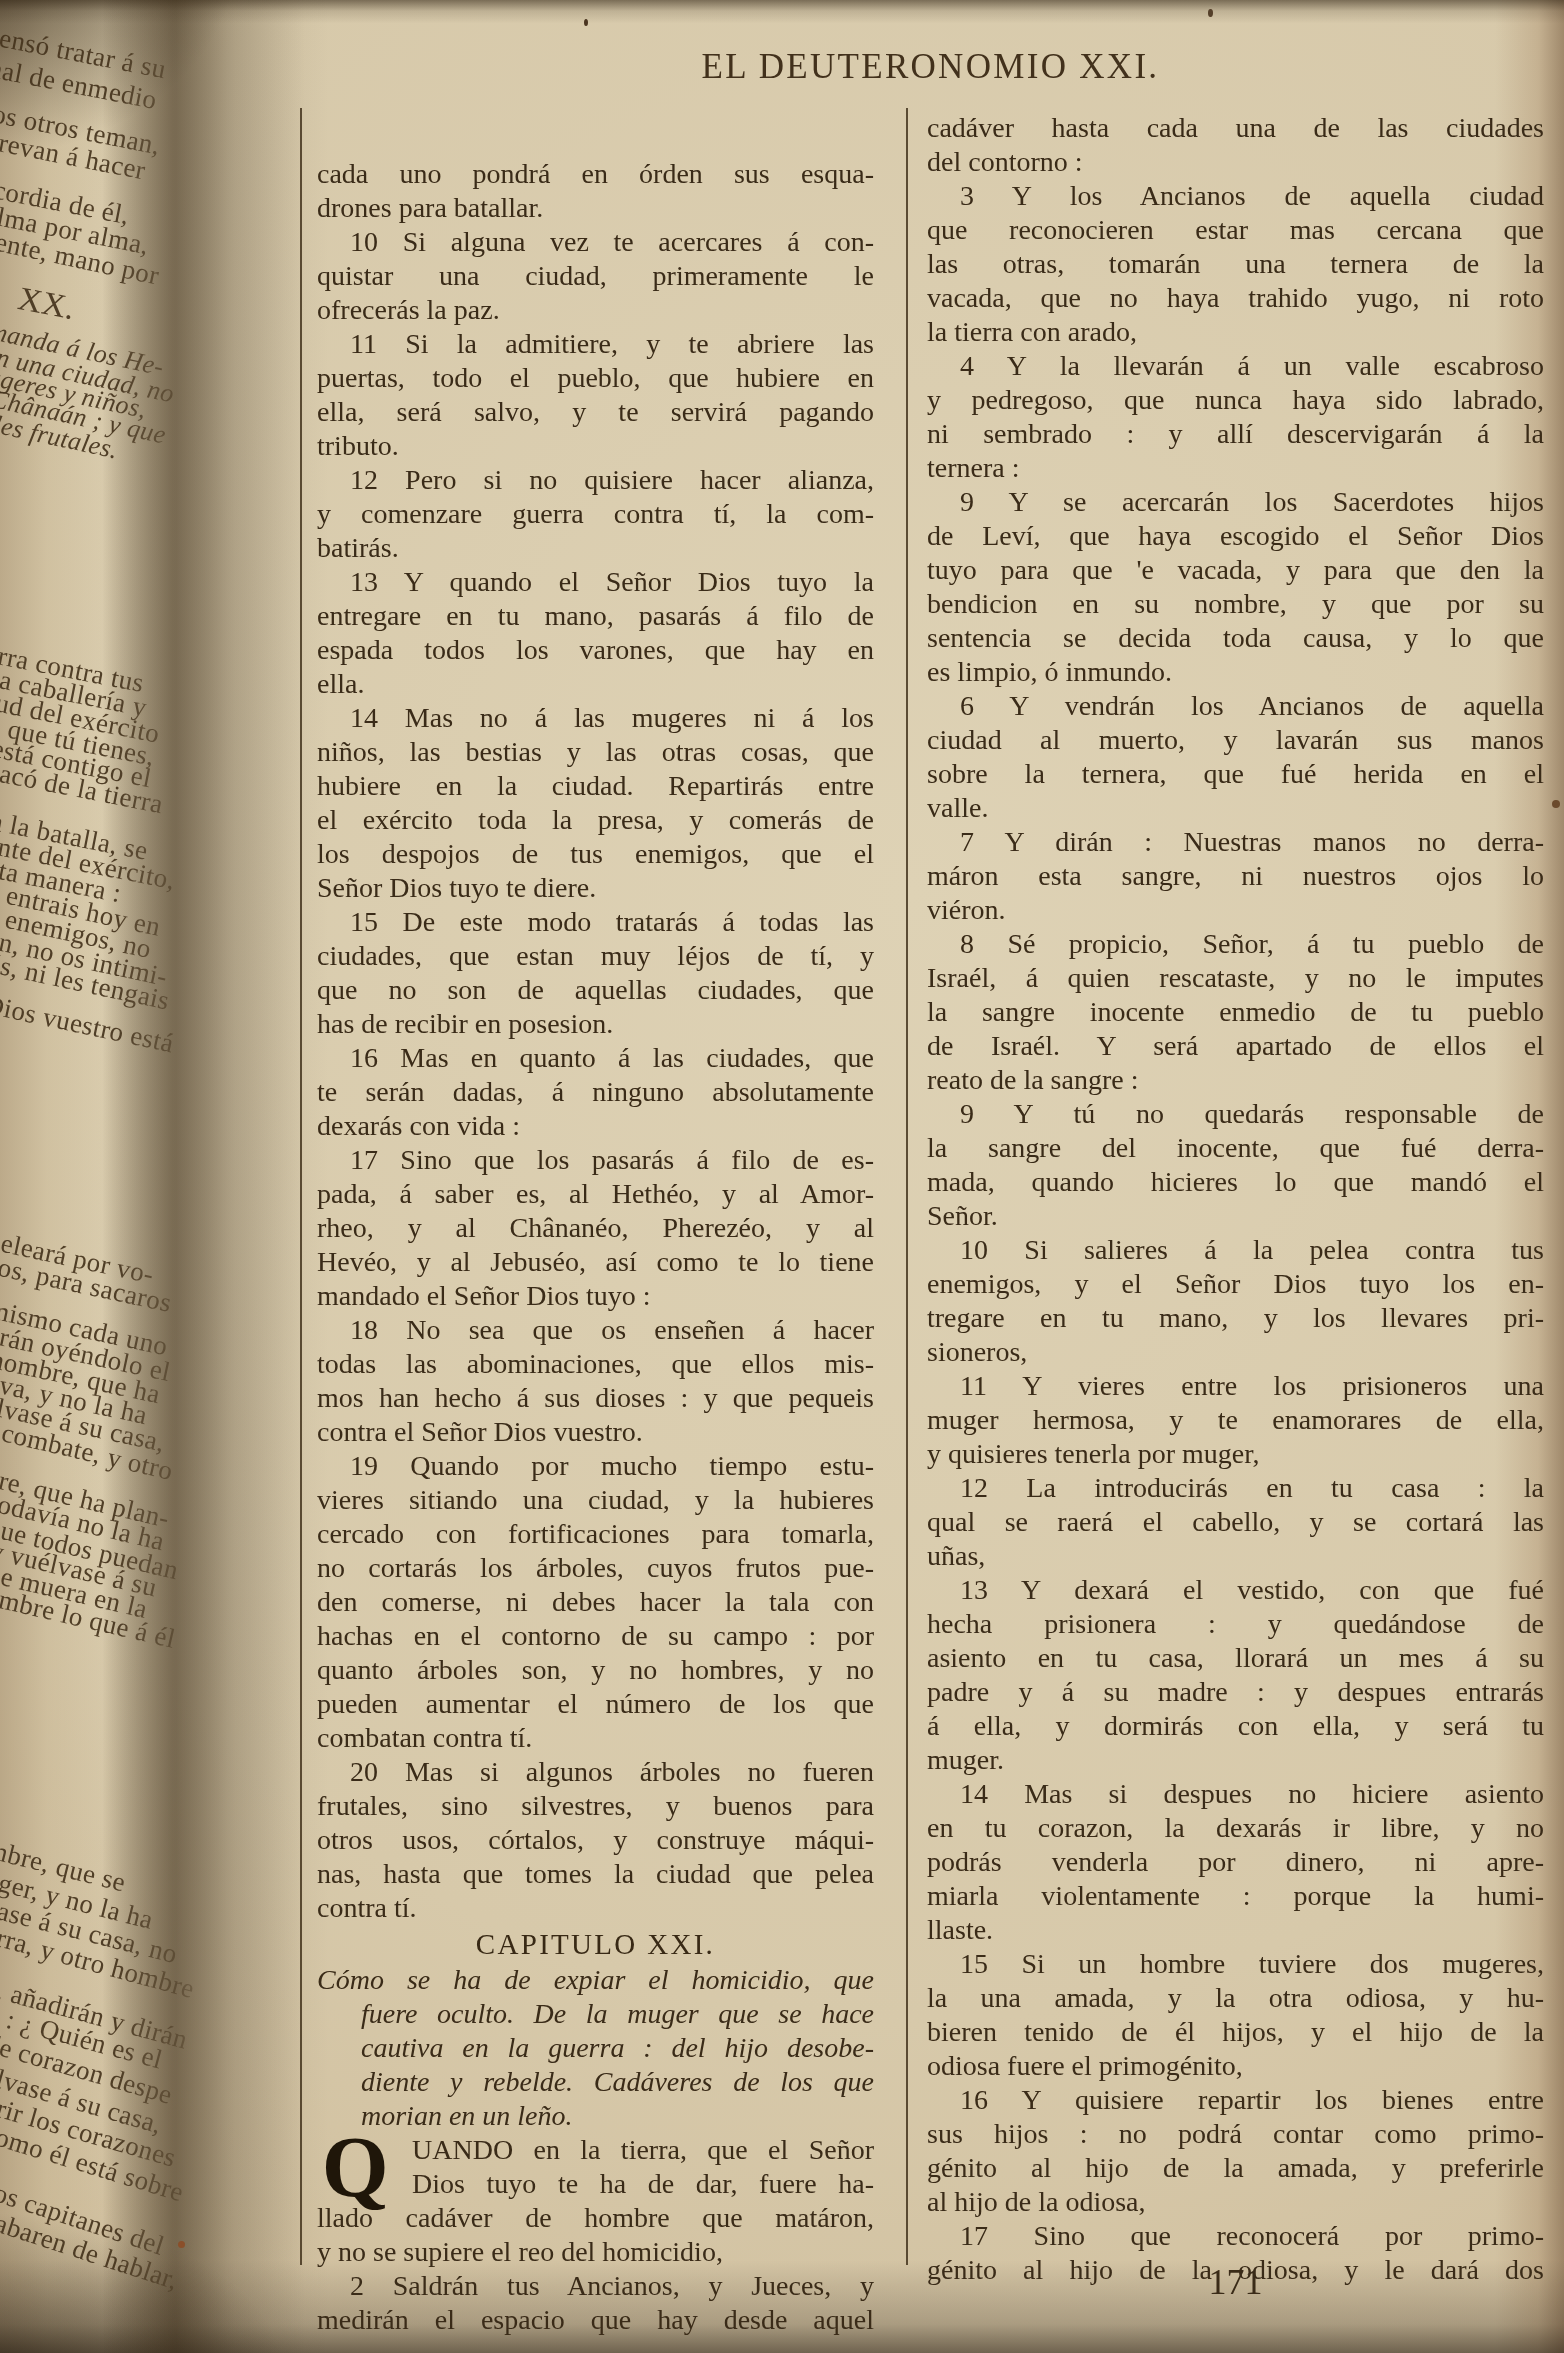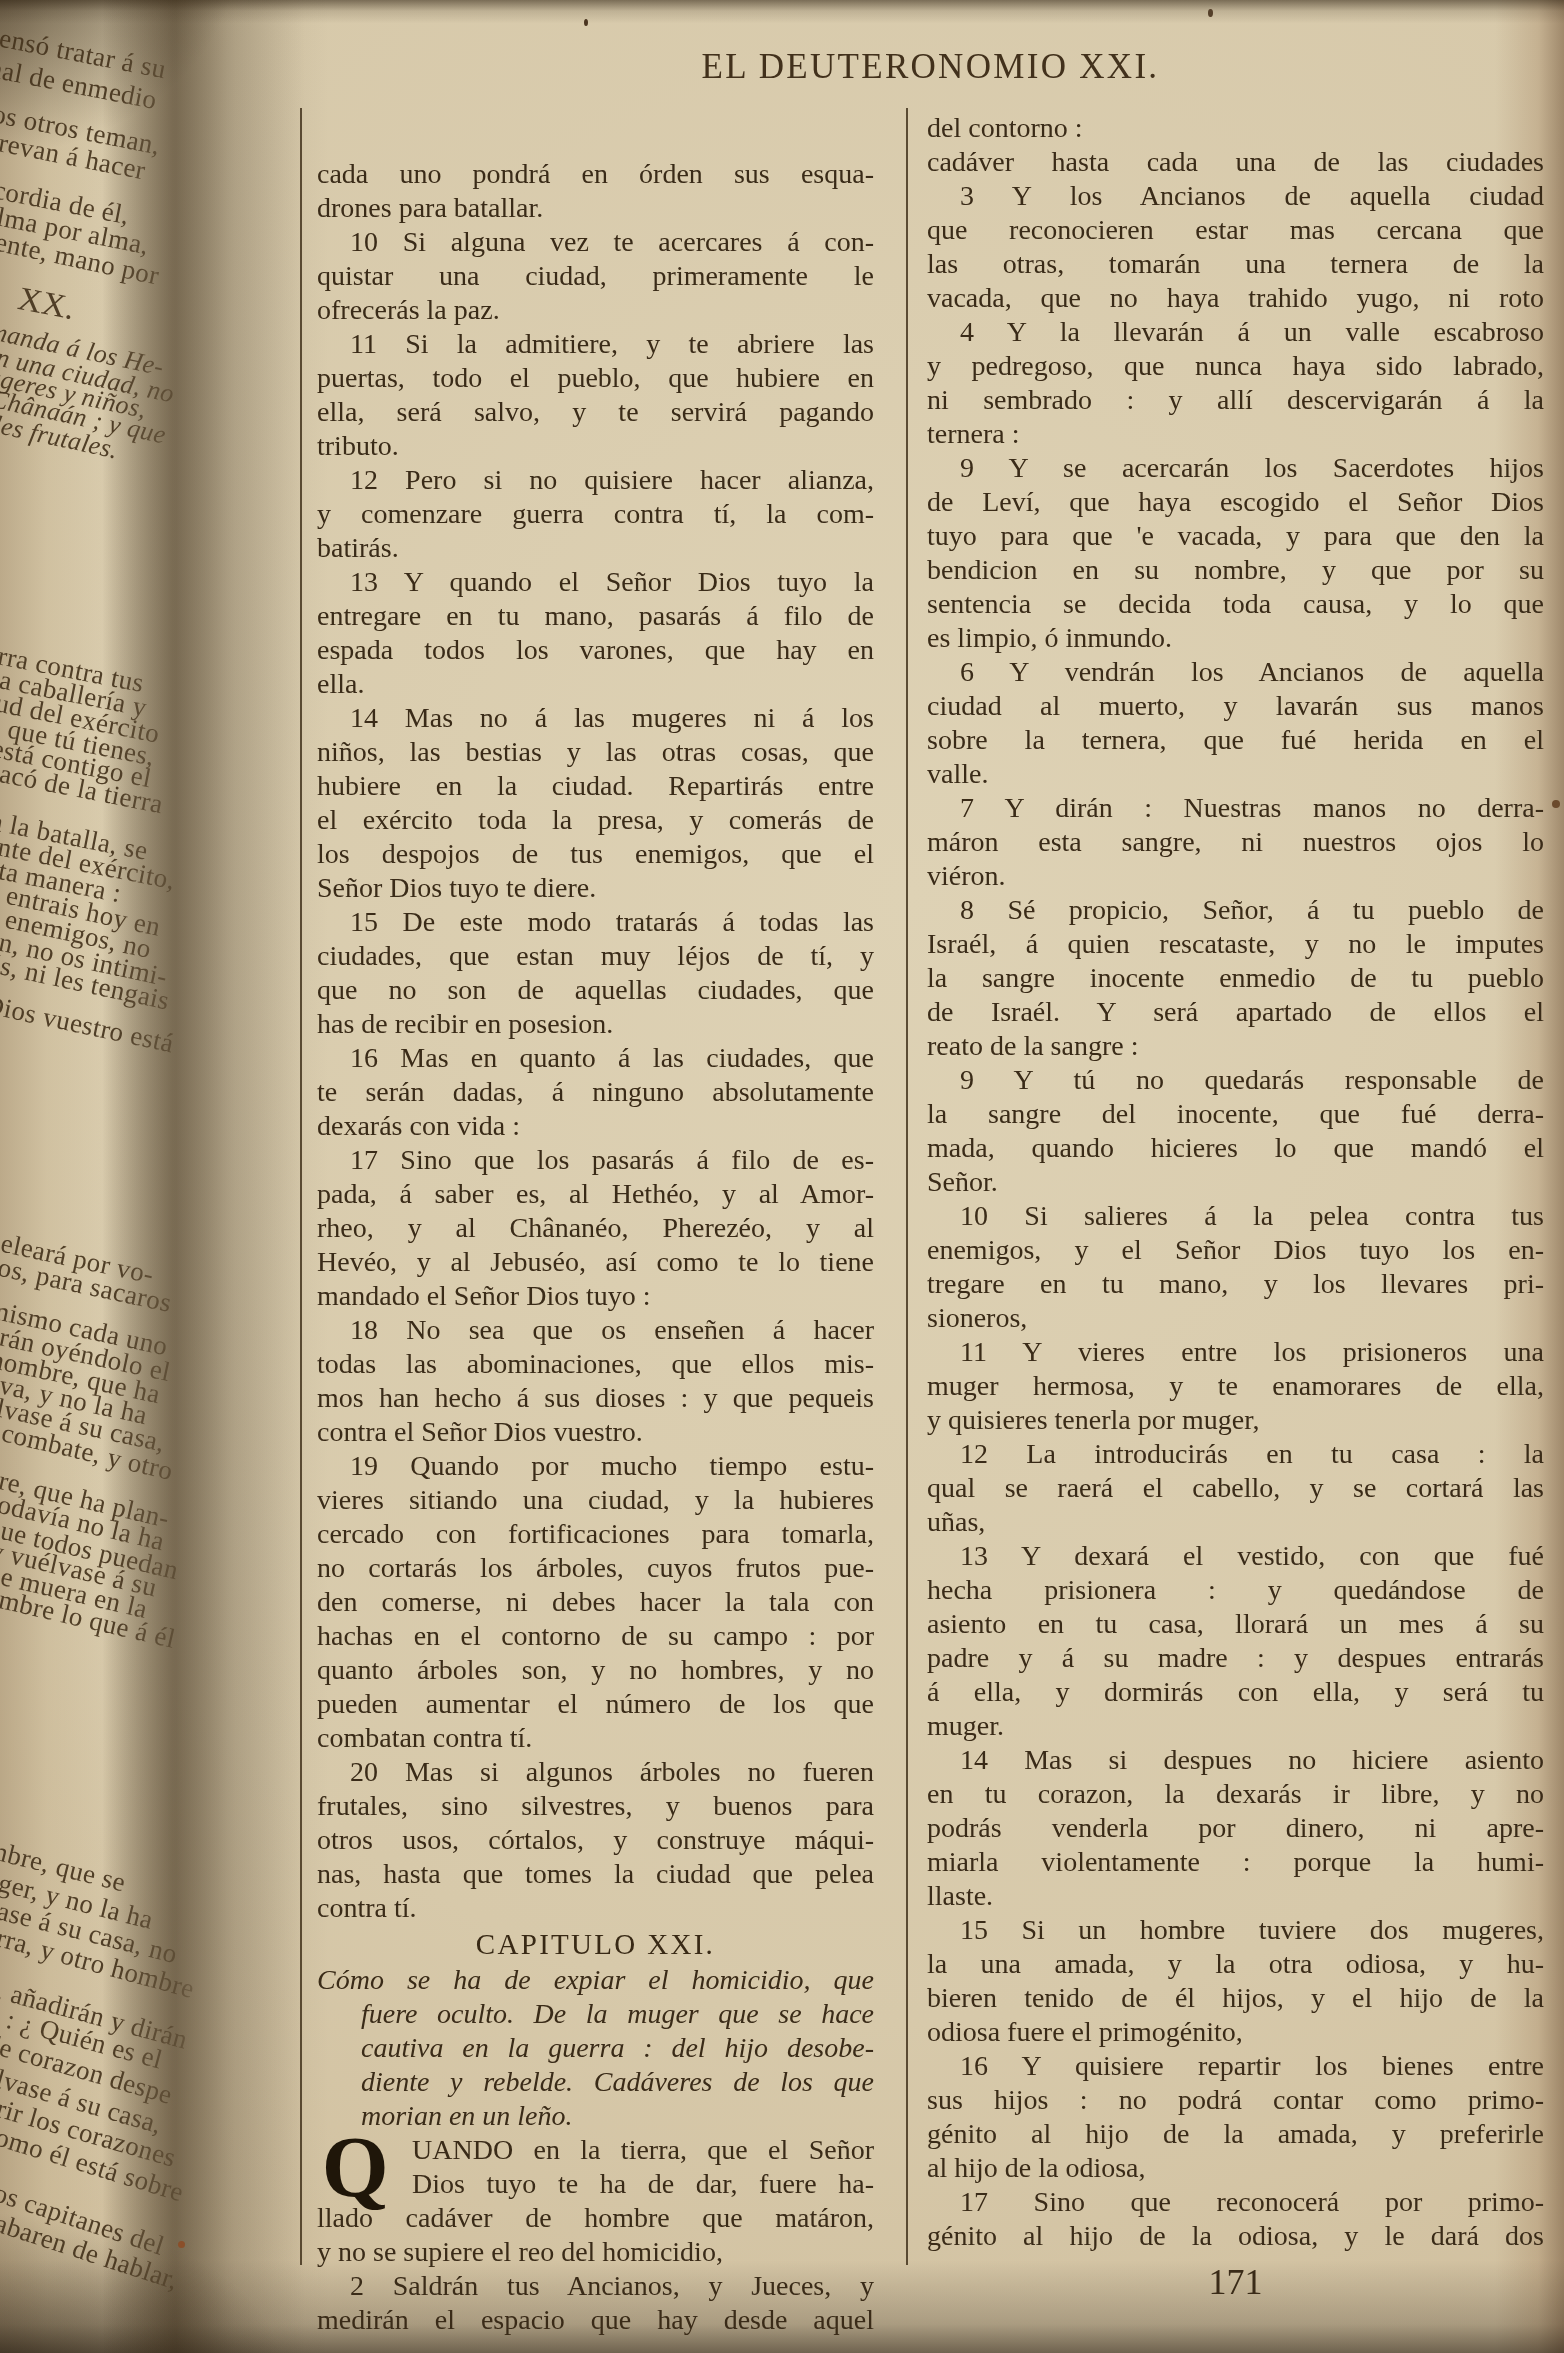--- a/index.html
+++ b/index.html
@@ -207,26 +207,27 @@
     </div>
     <div>
         <div class="tl just">llado cadáver de hombre que matáron,</div>
         <div class="tl">y no se supiere el reo del homicidio,</div>
         <div class="tl just ind">2 Saldrán tus Ancianos, y Jueces, y</div>
         <div class="tl just">medirán el espacio que hay desde aquel</div>
       </div>
   </div>
 
   <div class="col col-right">
+      <div class="tl just">cadáver hasta cada una de las ciudades</div>
       <div class="tl">del contorno :</div>
-      <div class="tl just">cadáver hasta cada una de las ciudades</div>
       <div class="tl just ind">3 Y los Ancianos de aquella ciudad</div>
       <div class="tl just">que reconocieren estar mas cercana que</div>
       <div class="tl just">las otras, tomarán una ternera de la</div>
       <div class="tl just">vacada, que no haya trahido yugo, ni roto</div>
+      <div class="tl">la tierra con arado,</div>
       <div class="tl just ind">4 Y la llevarán á un valle escabroso</div>
       <div class="tl just">y pedregoso, que nunca haya sido labrado,</div>
       <div class="tl just">ni sembrado : y allí descervigarán á la</div>
       <div class="tl">ternera :</div>
       <div class="tl just ind">9 Y se acercarán los Sacerdotes hijos</div>
       <div class="tl just">de Leví, que haya escogido el Señor Dios</div>
       <div class="tl just">tuyo para que 'e vacada, y para que den la</div>
       <div class="tl just">bendicion en su nombre, y que por su</div>
       <div class="tl just">sentencia se decida toda causa, y lo que</div>
       <div class="tl">es limpio, ó inmundo.</div>

